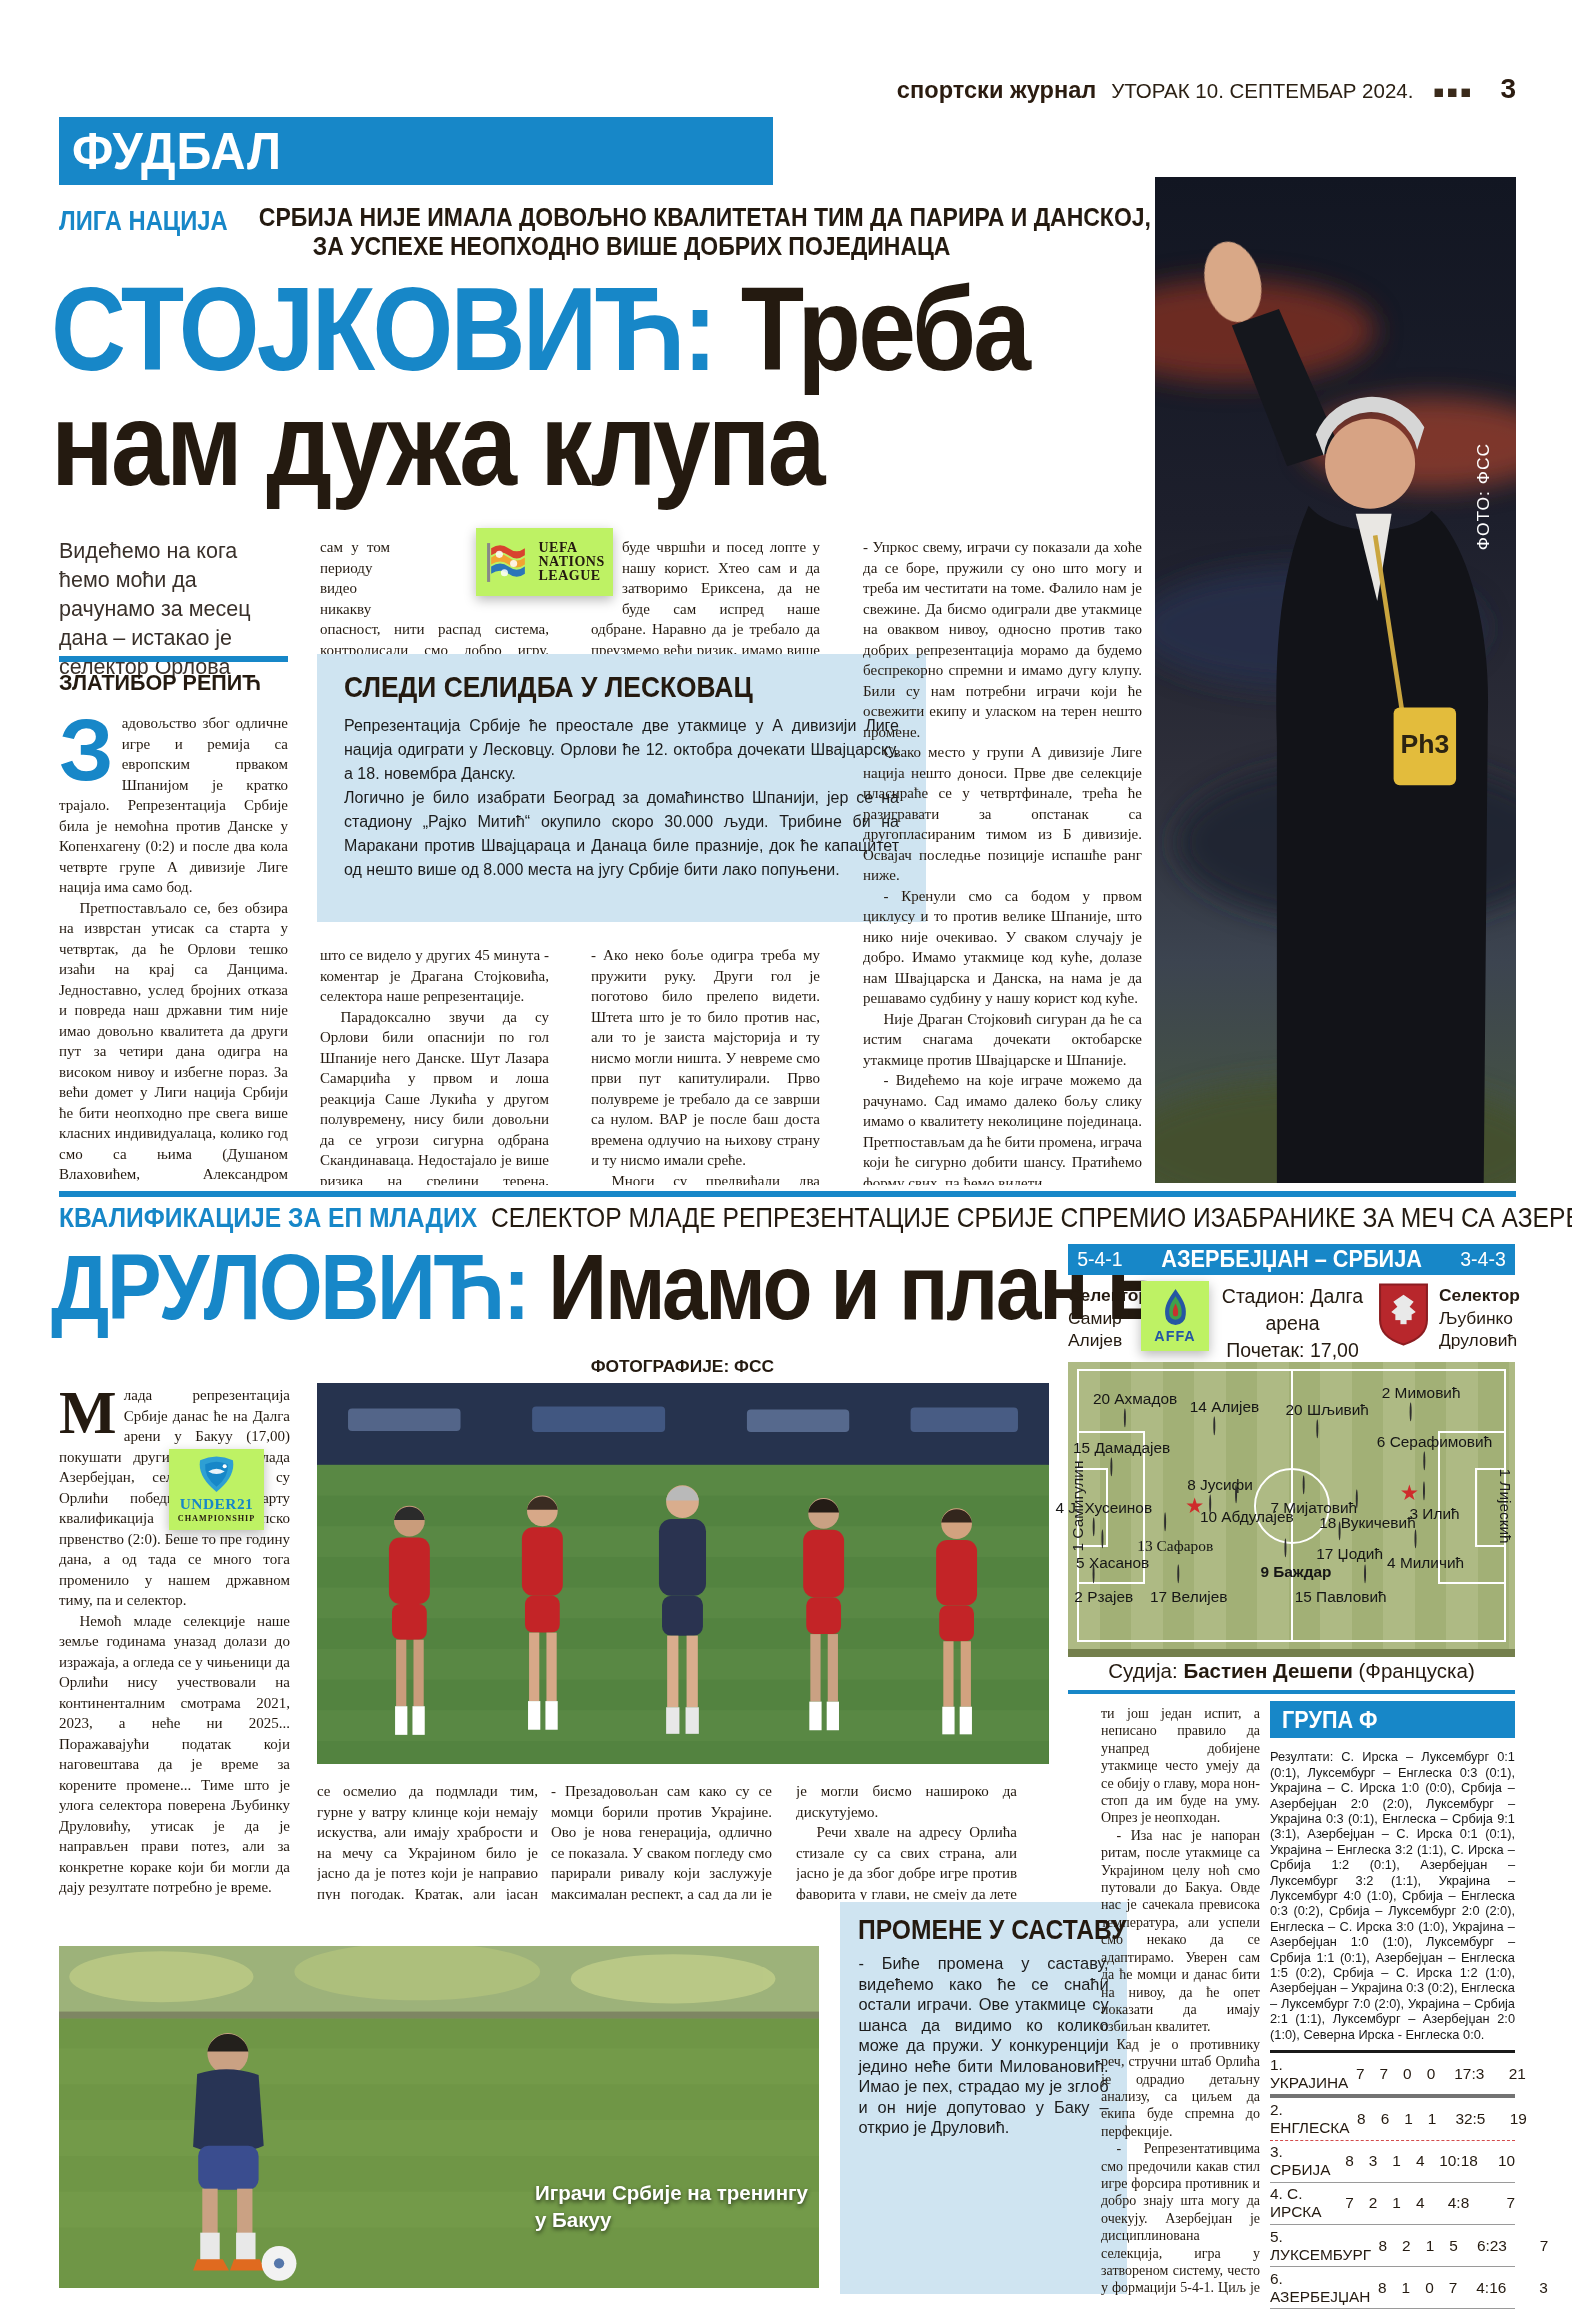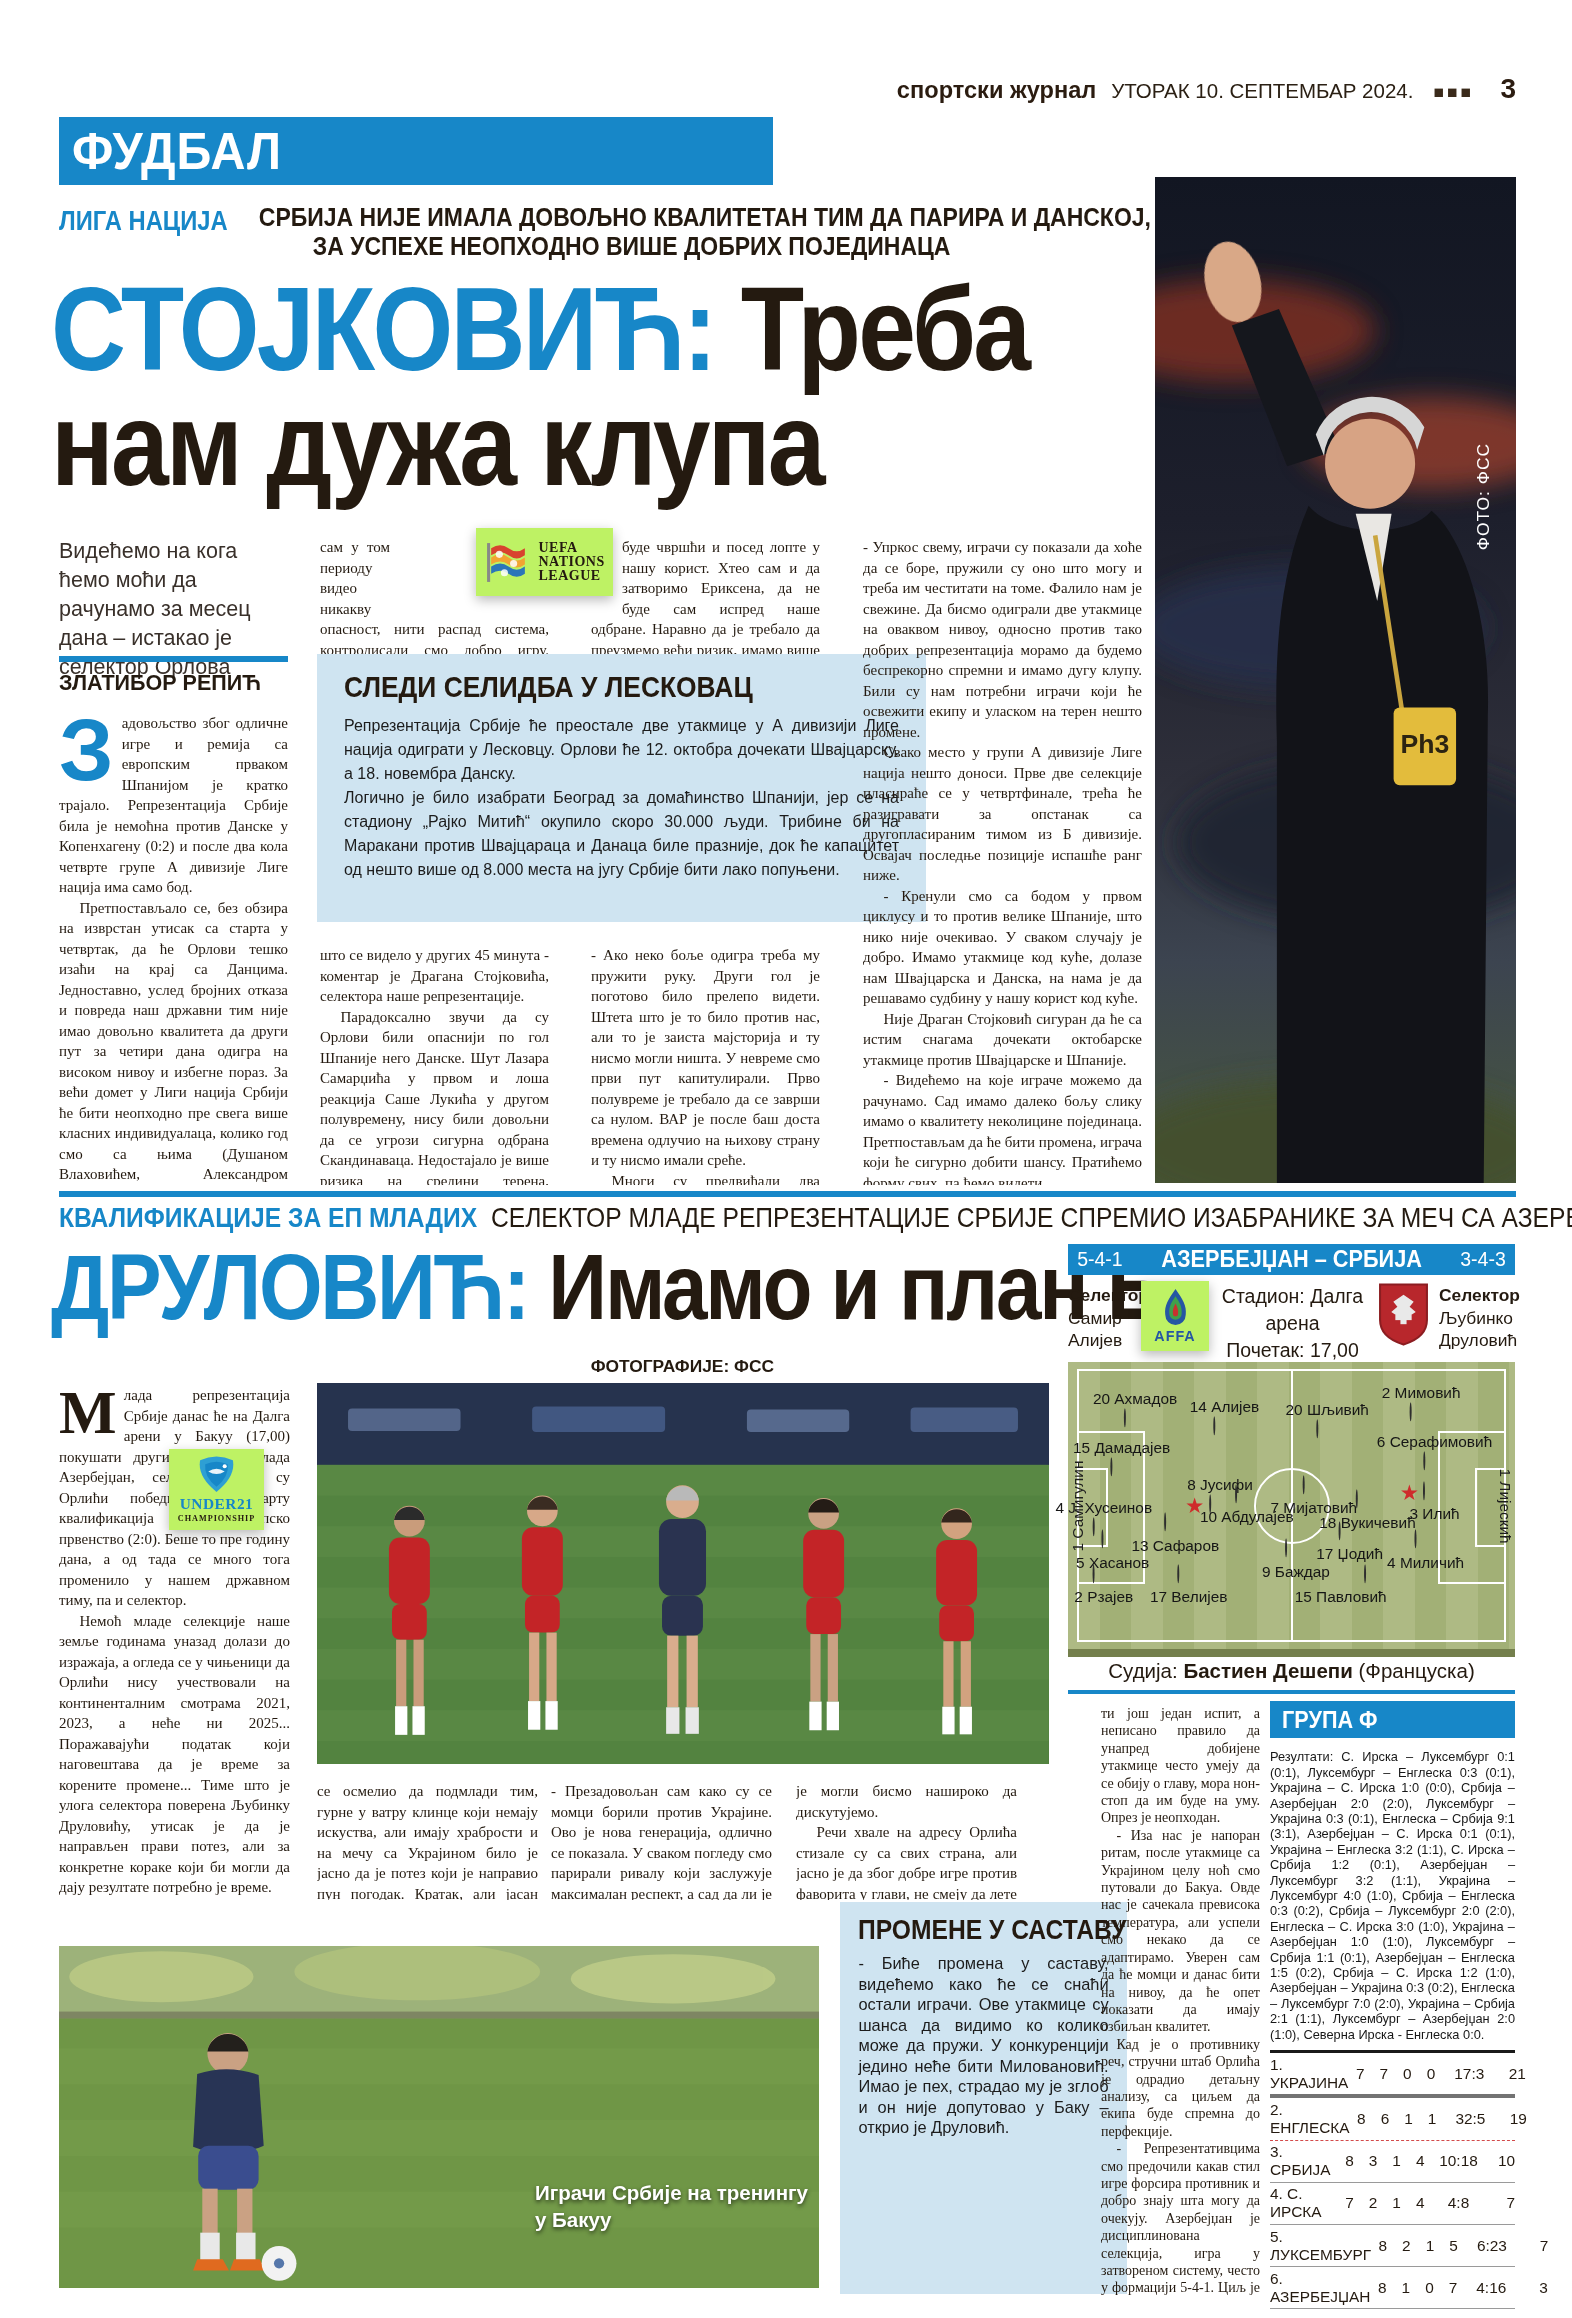--- a/index.html
+++ b/index.html
@@ -492,21 +492,21 @@
         <div class="player" style="left: 8%; top: 55%;">
           <span class="label">4 Ј. Хусеинов</span>
           <span class="dotwrap"><span class="dot"></span></span>
         </div>
 
         <div class="player label-below" style="left: 40%; top: 50%;">
           <span class="label">10 Абдулајев</span>
           <span class="dotwrap"><span class="dot"></span></span>
         </div>
 
-        <div class="player label-below" style="left: 24%; top: 60%;">
+        <div class="player label-below" style="left: 24%; top: 60%; font-family: Liberation Serif, serif;">
           <span class="label">13 Сафаров</span>
           <span class="dotwrap"><span class="dot"></span></span>
         </div>
 
         <div class="player label-below" style="left: 10%; top: 66%;">
           <span class="label">5 Хасанов</span>
           <span class="dotwrap"><span class="dot"></span></span>
         </div>
 
         <div class="player label-below" style="left: 8%; top: 78%;">
@@ -554,21 +554,21 @@
         <div class="player label-below" style="left: 63%; top: 63%;">
           <span class="label">17 Џодић</span>
           <span class="dotwrap"><span class="dot"></span></span>
         </div>
 
         <div class="player label-below" style="left: 80%; top: 66%;">
           <span class="label">4 Миличић</span>
           <span class="dotwrap"><span class="dot"></span></span>
         </div>
 
-        <div class="player label-below" style="left: 51%; top: 69%;">
+        <div class="player label-below" style="left: 51%; top: 69%; font-weight: bold;">
           <span class="label">9 Баждар</span>
           <span class="dotwrap"><span class="dot"></span></span>
         </div>
 
         <div class="player label-below" style="left: 61%; top: 78%; align-items: flex-end;">
           <span class="label">15 Павловић</span>
           <span class="dotwrap"><span class="dot"></span></span>
         </div>
       </div>
   </div>

